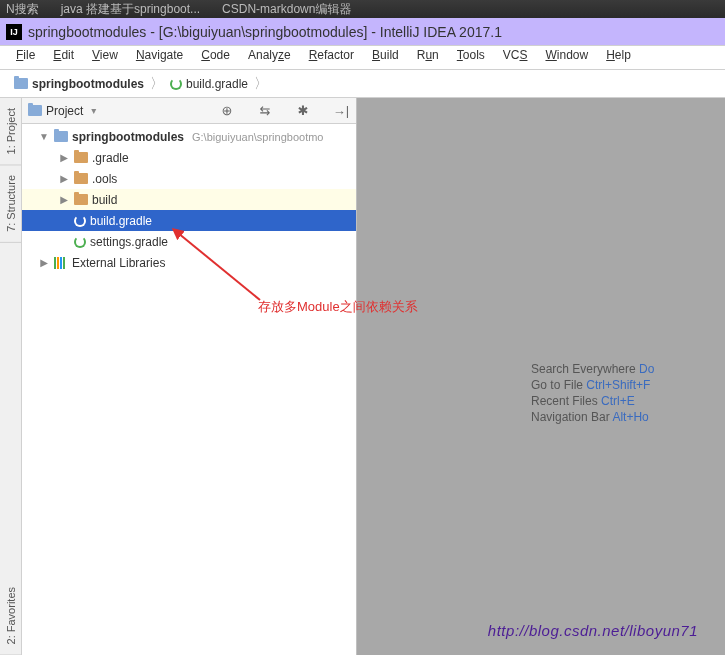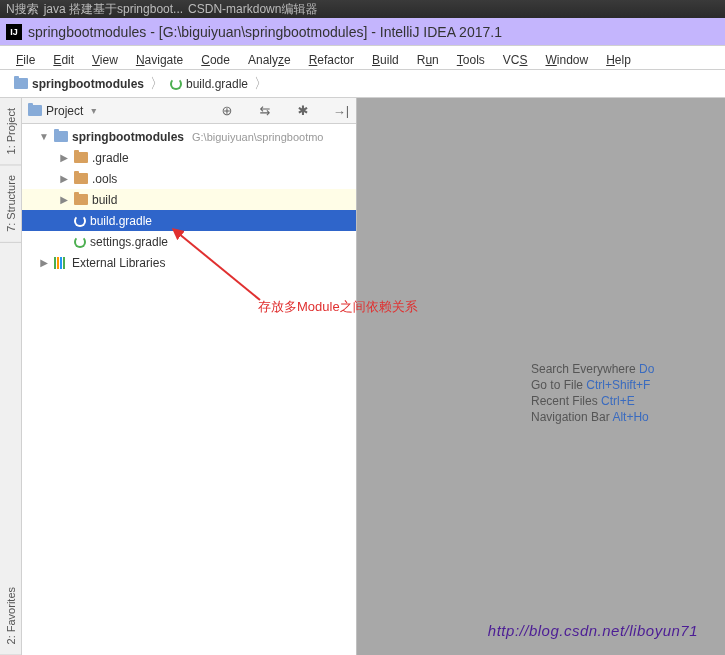--- a/index.html
+++ b/index.html
@@ -1,25 +1,25 @@
 <!DOCTYPE html>
 <html><head>
   <meta charset="utf-8">
   <style>
     * { margin: 0; padding: 0; box-sizing: border-box; font-family: "Segoe UI", Tahoma, sans-serif; font-size: 12px; }
     body { width: 725px; height: 655px; overflow: hidden; background: #f0f0f0; position: relative; }
     
-    .taskbar { height: 18px; background: linear-gradient(#3a3a3a, #2a2a2a); color: #aaa; display: flex; align-items: center; padding: 0 6px; gap: 5px; font-size: 11px; }
+    .taskbar { height: 18px; background: linear-gradient(#3a3a3a, #2a2a2a); color: #aaa; display: flex; align-items: center; padding: 0 6px; gap: 22px; font-size: 11px; }
     .taskbar-item { color: #bbb; }
     
     .titlebar { height: 28px; background: #c4b5fd; border-bottom: 1px solid #d0d0d0; display: flex; align-items: center; padding: 0 6px; }
     .titlebar-icon { width: 16px; height: 16px; background: #000; color: #fff; display: flex; align-items: center; justify-content: center; font-size: 9px; font-weight: bold; margin-right: 6px; }
     .titlebar-text { color: #333; font-size: 14px; }
     
-    .menubar { height: 24px; background: #fff; border-bottom: 1px solid #d0d0d0; display: flex; align-items: flex-end; padding: 0 8px; gap: 2px; }
+    .menubar { height: 24px; background: #fff; border-bottom: 1px solid #d0d0d0; display: flex; align-items: flex-start; padding: 0 8px; gap: 2px; }
     .menu-item { padding: 2px 8px; color: #333; cursor: pointer; }
     .menu-item u { text-decoration: underline; }
     
     .breadcrumb-bar { height: 28px; background: #fff; border-bottom: 1px solid #d0d0d0; display: flex; align-items: center; padding: 0 10px; }
     .breadcrumb-item { display: flex; align-items: center; gap: 4px; padding: 0 4px; color: #333; }
     .breadcrumb-item.bold { font-weight: bold; }
     .breadcrumb-arrow { color: #999; padding: 0 2px; font-size: 14px;}
     .folder-icon { width: 14px; height: 11px; background: #87abd8; border-radius: 1px; position: relative; }
     .folder-icon::before { content: ""; position: absolute; top: -2px; left: 0; width: 5px; height: 3px; background: #87abd8; border-radius: 1px 1px 0 0; }
     .gradle-icon { width: 12px; height: 12px; border: 2px solid #4caf50; border-radius: 50%; border-top-color: transparent; display: inline-block; }

